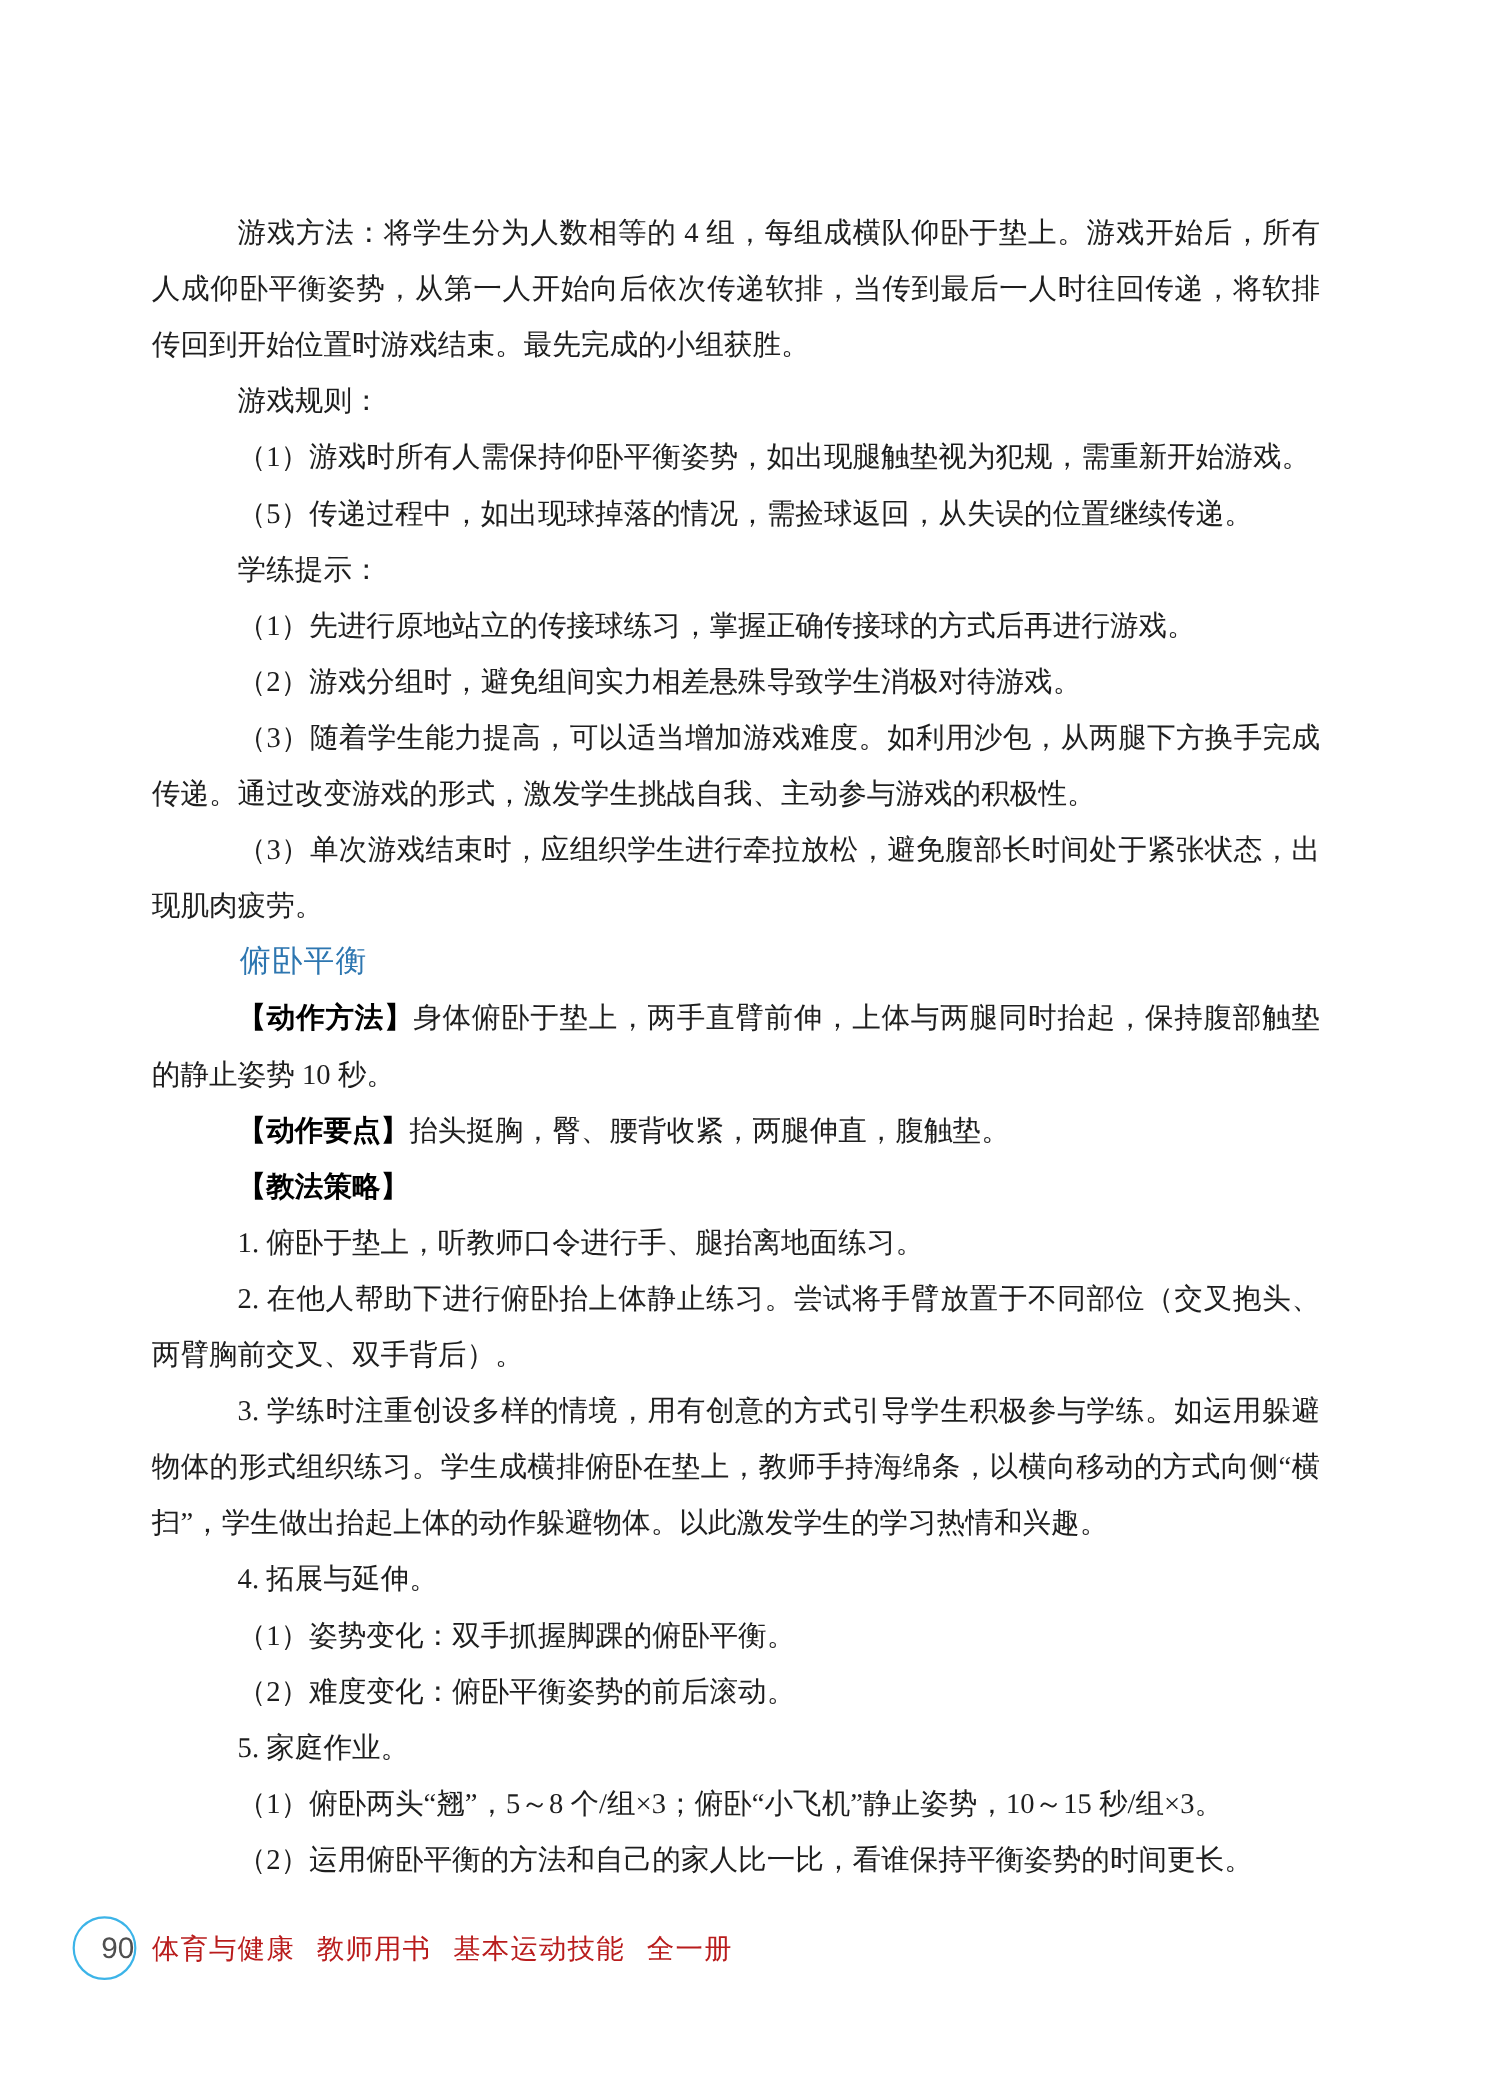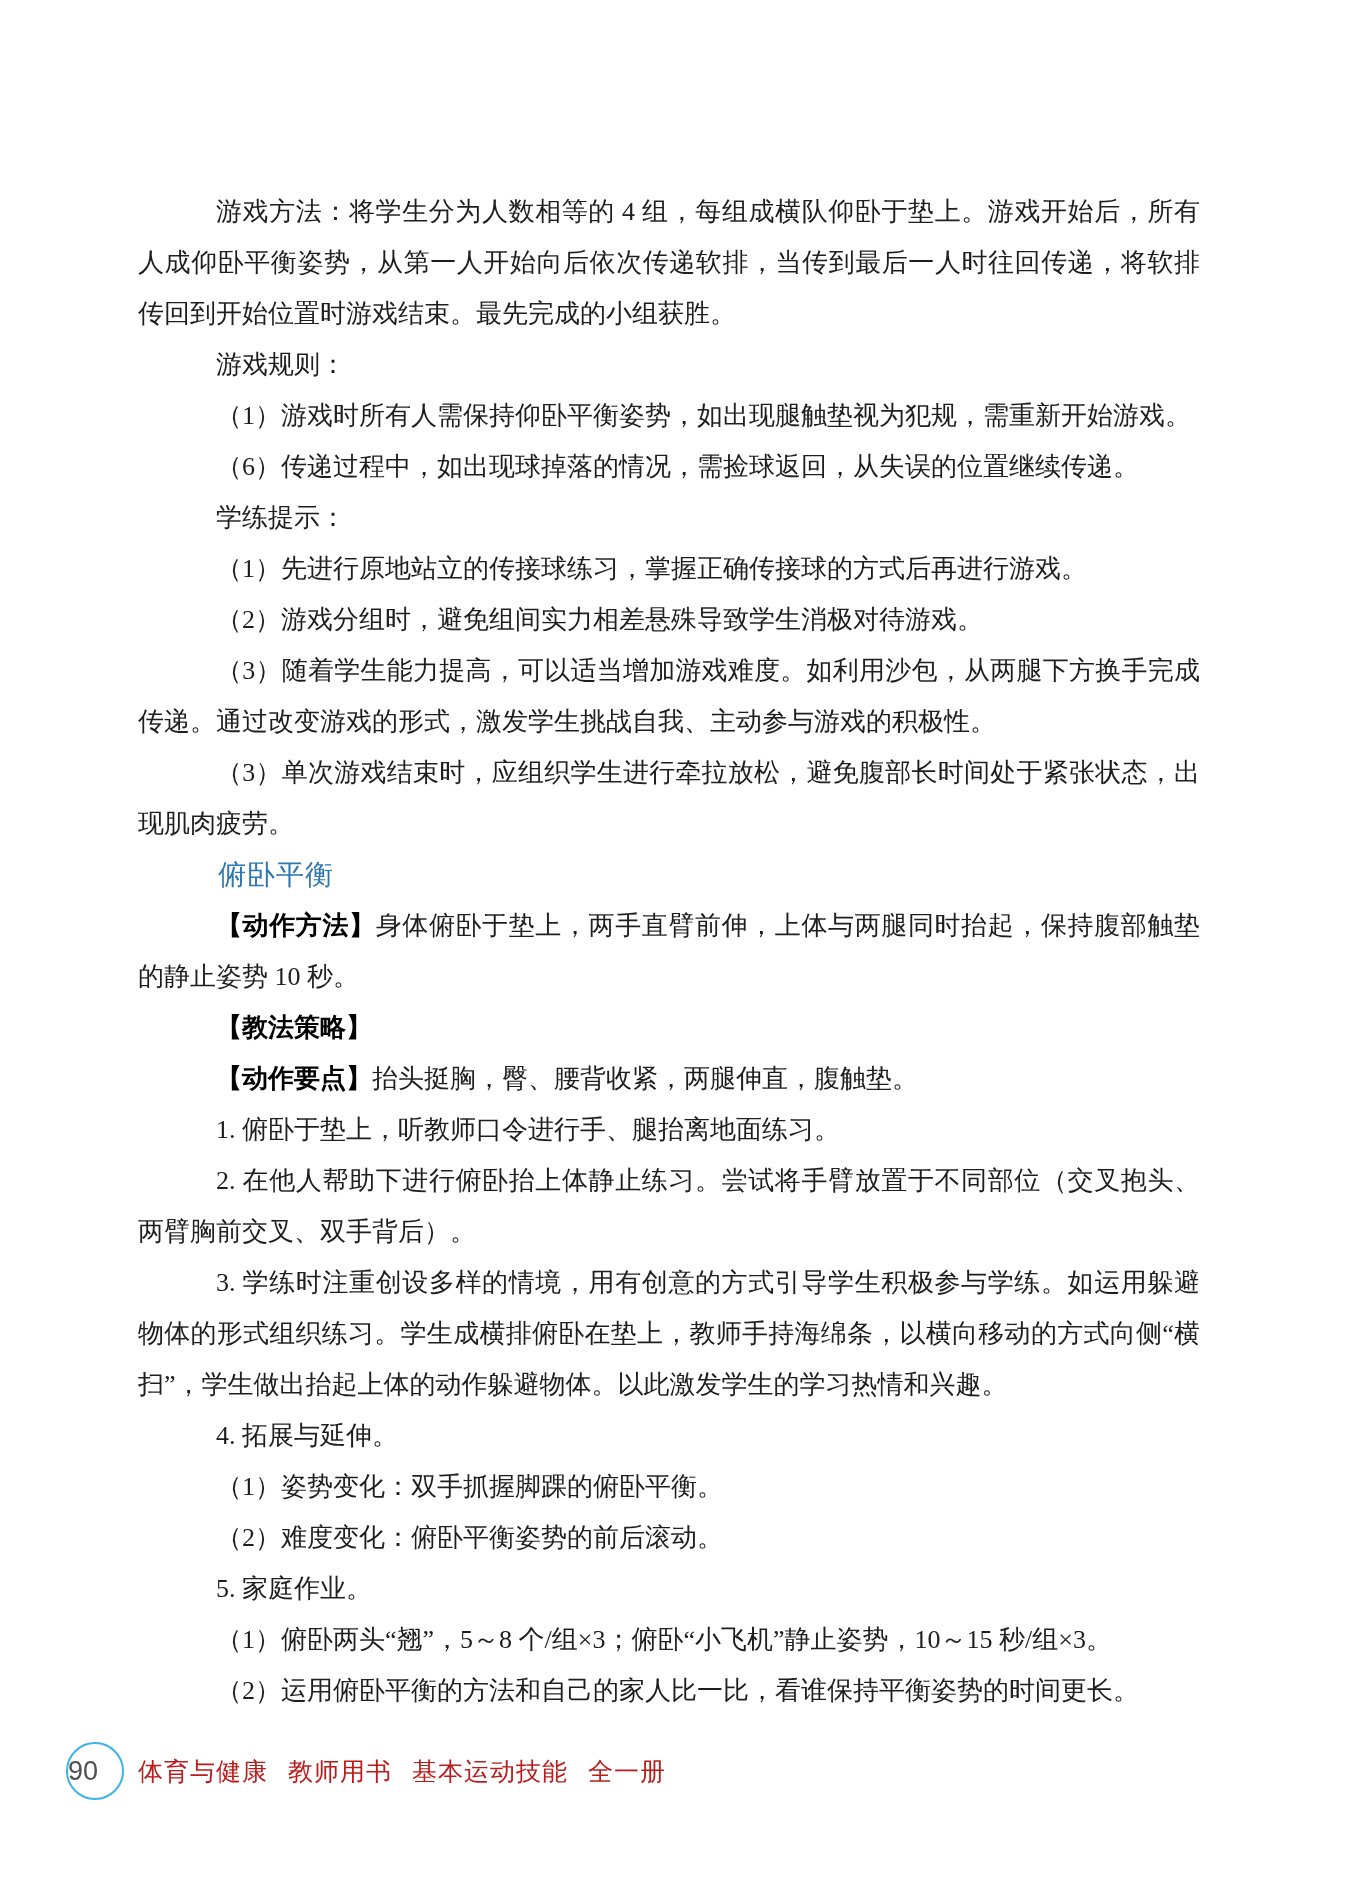--- a/index.html
+++ b/index.html
@@ -42,21 +42,21 @@
   .footer {
     position:absolute;
     left:66px; top:1742px;
     display:flex;
     align-items:center;
   }
   .page-num-circle {
     width:58px; height:58px;
     border:2px solid #3cb4e8;
     border-radius:50%;
-    display:flex; align-items:center; justify-content:flex-start;
+    display:flex; align-items:center; justify-content:flex-end;
     color:#4f4f4f;
     font-size:27px;
     font-family:"Liberation Sans","DejaVu Sans",sans-serif;
     background:#ffffff;
     box-sizing:border-box;
   }
   .footer-tags {
     margin-left:14px;
     display:flex;
     gap:20px;
@@ -69,34 +69,34 @@
 </style>
 </head>
 <body>
 
 <div class="page">
 
   <div class="content">
     <p>游戏方法：将学生分为人数相等的 4 组，每组成横队仰卧于垫上。游戏开始后，所有人成仰卧平衡姿势，从第一人开始向后依次传递软排，当传到最后一人时往回传递，将软排传回到开始位置时游戏结束。最先完成的小组获胜。</p>
     <p>游戏规则：</p>
     <p>（1）游戏时所有人需保持仰卧平衡姿势，如出现腿触垫视为犯规，需重新开始游戏。</p>
-    <p>（6）传递过程中，如出现球掉落的情况，需捡球返回，从失误的位置继续传递。</p>
+    <p>（5）传递过程中，如出现球掉落的情况，需捡球返回，从失误的位置继续传递。</p>
     <p>学练提示：</p>
     <p>（1）先进行原地站立的传接球练习，掌握正确传接球的方式后再进行游戏。</p>
     <p>（2）游戏分组时，避免组间实力相差悬殊导致学生消极对待游戏。</p>
     <p>（3）随着学生能力提高，可以适当增加游戏难度。如利用沙包，从两腿下方换手完成传递。通过改变游戏的形式，激发学生挑战自我、主动参与游戏的积极性。</p>
     <p>（3）单次游戏结束时，应组织学生进行牵拉放松，避免腹部长时间处于紧张状态，出现肌肉疲劳。</p>
 
     <h2 class="heading">俯卧平衡</h2>
 
     <p><span class="label-orange">【动作方法】</span><span>身体俯卧于垫上，两手直臂前伸，上体与两腿同时抬起，保持腹部触垫的静止姿势 10 秒。</span></p>
 
+    <p><span class="label-orange">【动作要点】</span><span>抬头挺胸，臀、腰背收紧，两腿伸直，腹触垫。</span></p>
+
     <p><span class="label-orange">【教法策略】</span><span></span></p>
-
-    <p><span class="label-orange">【动作要点】</span><span>抬头挺胸，臀、腰背收紧，两腿伸直，腹触垫。</span></p>
 
     <p>1. 俯卧于垫上，听教师口令进行手、腿抬离地面练习。</p>
     <p>2. 在他人帮助下进行俯卧抬上体静止练习。尝试将手臂放置于不同部位（交叉抱头、两臂胸前交叉、双手背后）。</p>
     <p>3. 学练时注重创设多样的情境，用有创意的方式引导学生积极参与学练。如运用躲避物体的形式组织练习。学生成横排俯卧在垫上，教师手持海绵条，以横向移动的方式向侧“横扫”，学生做出抬起上体的动作躲避物体。以此激发学生的学习热情和兴趣。</p>
     <p>4. 拓展与延伸。</p>
     <p>（1）姿势变化：双手抓握脚踝的俯卧平衡。</p>
     <p>（2）难度变化：俯卧平衡姿势的前后滚动。</p>
     <p>5. 家庭作业。</p>
     <p>（1）俯卧两头“翘”，5～8 个/组×3；俯卧“小飞机”静止姿势，10～15 秒/组×3。</p>
     <p>（2）运用俯卧平衡的方法和自己的家人比一比，看谁保持平衡姿势的时间更长。</p>

